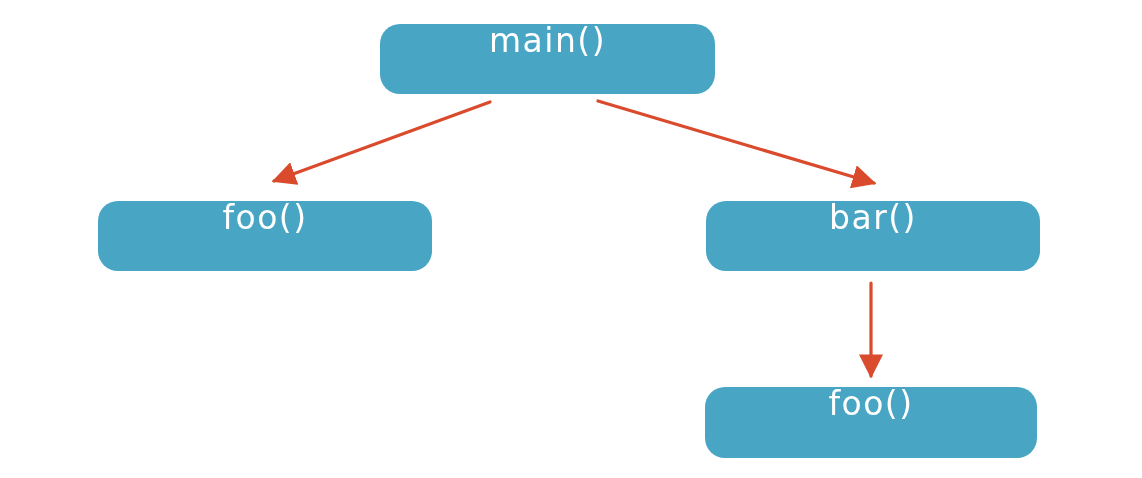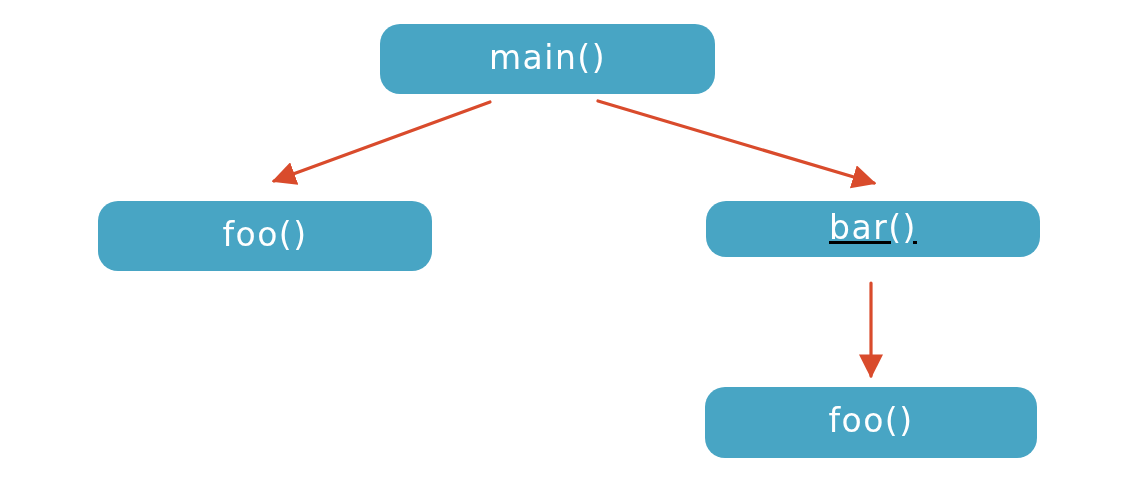--- a/index.html
+++ b/index.html
@@ -21,35 +21,34 @@
     position: absolute;
     left: 0; top: 0;
     width: 1142px; height: 478px;
     pointer-events: none;
   }
   .node {
     position: absolute;
     background: #48A5C4;
     border-radius: 20px;
     display: flex;
-    align-items: center;
     justify-content: center;
     box-sizing: border-box;
   }
   .node-label {
     color: #ffffff;
     font-size: 33px;
     font-weight: 400;
     letter-spacing: 1.5px;
     line-height: 1;
     padding-bottom: 4px;
   }
   .node-main      { left: 380px; top: 24px;  width: 335px; height: 70px; }
   .node-foo-left  { left: 98px;  top: 201px; width: 334px; height: 70px; }
-  .node-bar       { left: 706px; top: 201px; width: 334px; height: 56px; text-decoration: underline; }
+  .node-bar       { left: 706px; top: 201px; width: 334px; height: 70px; }
   .node-foo-bottom{ left: 705px; top: 387px; width: 332px; height: 71px; }
 </style>
 </head>
 <body>
 
 <div class="canvas">
 
   <svg class="edges" viewBox="0 0 1142 478" xmlns="http://www.w3.org/2000/svg">
     <defs>
       <marker id="arrowhead" viewBox="0 0 10 10" refX="9" refY="5" markerWidth="7.5" markerHeight="7.5" orient="auto">

